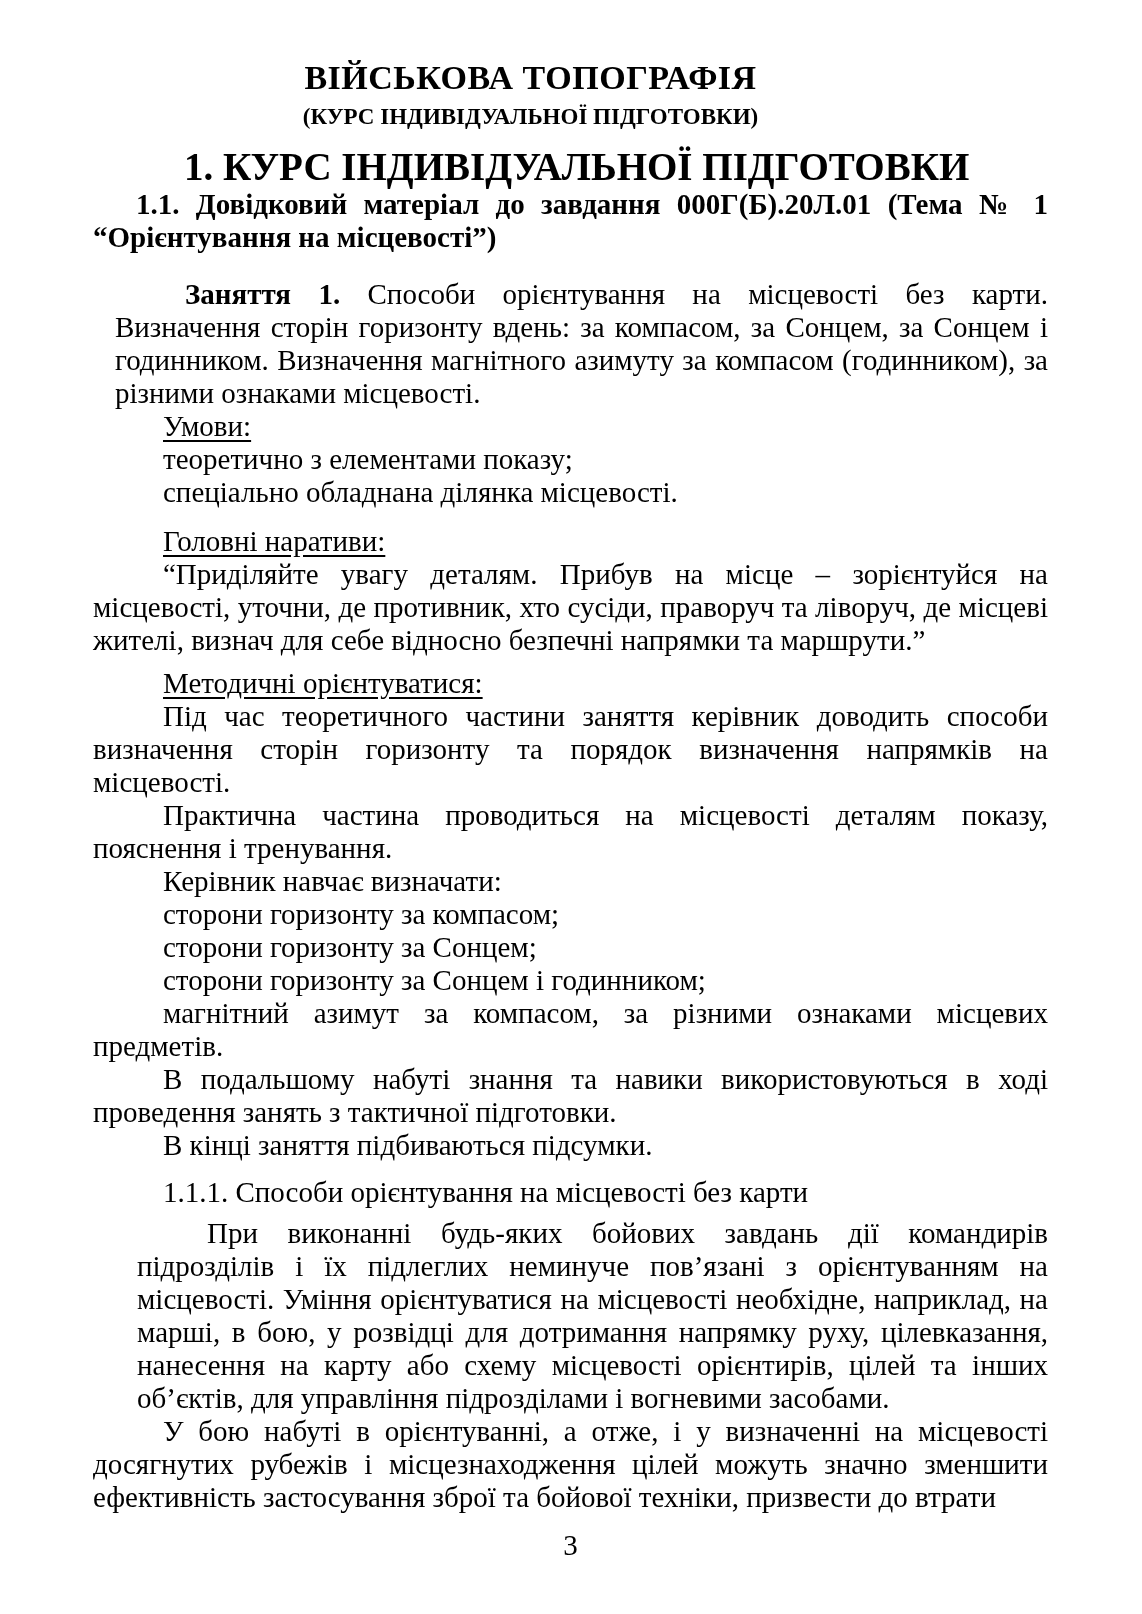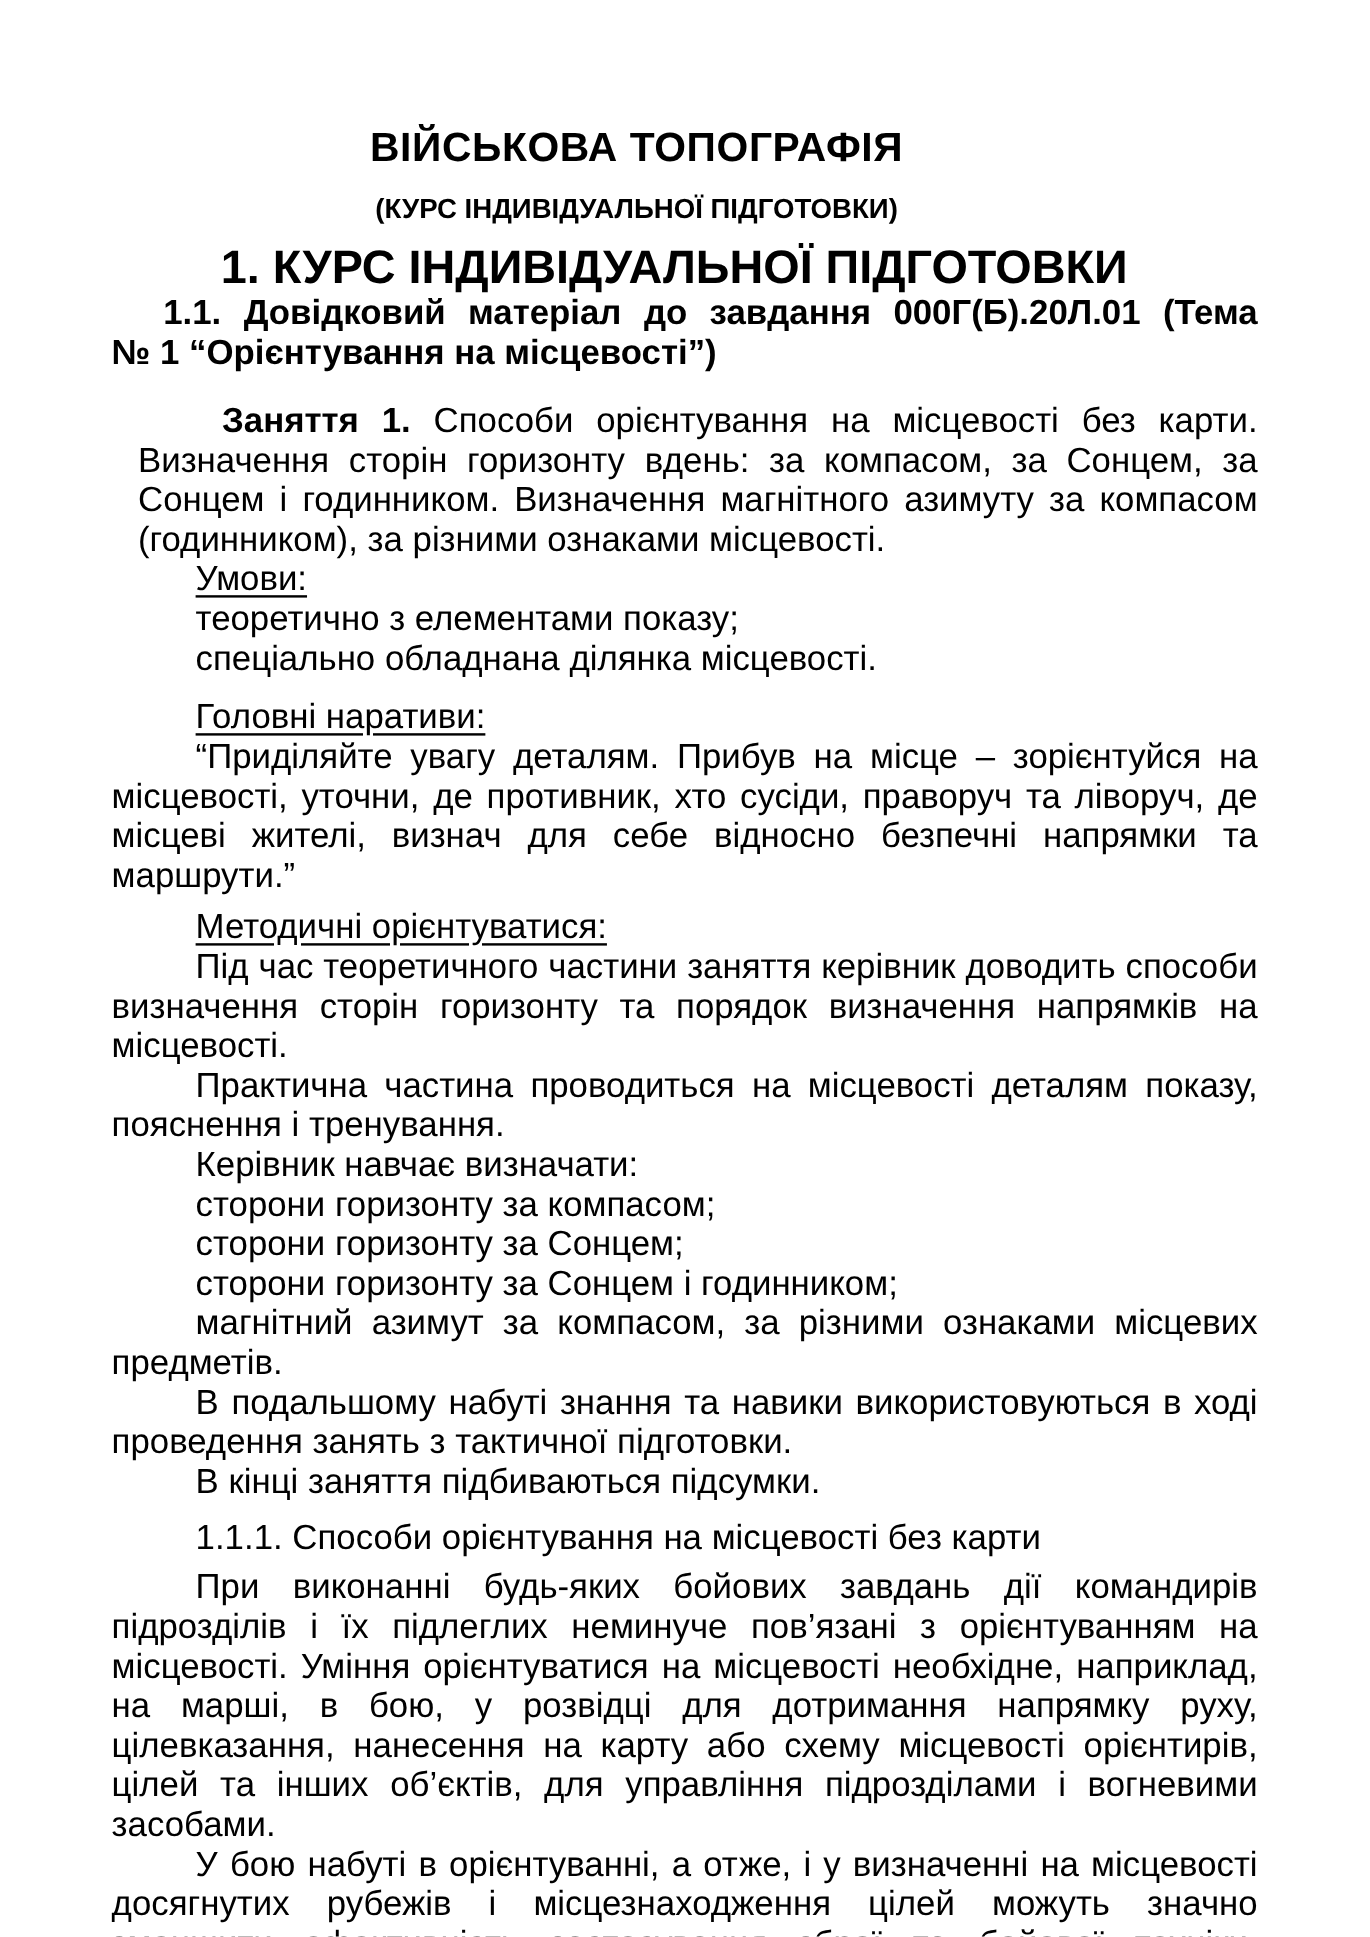--- a/index.html
+++ b/index.html
@@ -7,40 +7,40 @@
     --bg:#ffffff;
   }
   html,body{margin:0;padding:0;background:var(--bg);}
   .page{
     position:relative;
     width:1142px;
     height:1614px;
     margin:0 auto;
     background:var(--bg);
     color:var(--text);
-    font-family:Liberation Sans, sans-serif;
+    font-family:Liberation Serif, serif;
     font-size:29px;
     line-height:33px;
     box-sizing:border-box;
-    padding:103px 94px 0 93px;
+    padding:58px 94px 0 93px;
     overflow:hidden;
   }
   .doc-header{
     text-align:center;
     padding-right:80px;
   }
   .title{
     margin:0;
     font-size:34px;
     line-height:40px;
     font-weight:bold;
     letter-spacing:0.5px;
   }
   .subtitle{
-    margin:16px;
+    margin:4px;
     font-size:23px;
     line-height:30px;
     font-weight:bold;
   }
   .section-heading{
     margin:16px 0 0 0;
     padding-left:91px;
     font-size:39px;
     line-height:38px;
     font-weight:bold;
@@ -55,21 +55,21 @@
     margin-top:2px;
     font-weight:bold;
     text-indent:43px;
   }
   .lesson{margin-top:24px;margin-left:22px;}
   .bold{font-weight:bold;}
   .underlined{text-decoration:underline;text-underline-offset:4px;}
   .gap-md{margin-top:16px;}
   .gap-sm{margin-top:10px;}
   .subsubsection-heading{margin-top:14px;}
-  .after-heading{margin-top:8px;}
+  .after-heading{margin-top:8px;margin-left:44px;}
   .page-number{
     margin-top:15px;
     text-align:center;
     text-indent:0;
   }
 </style>
 </head>
 <body>
 
 <div class="page">

